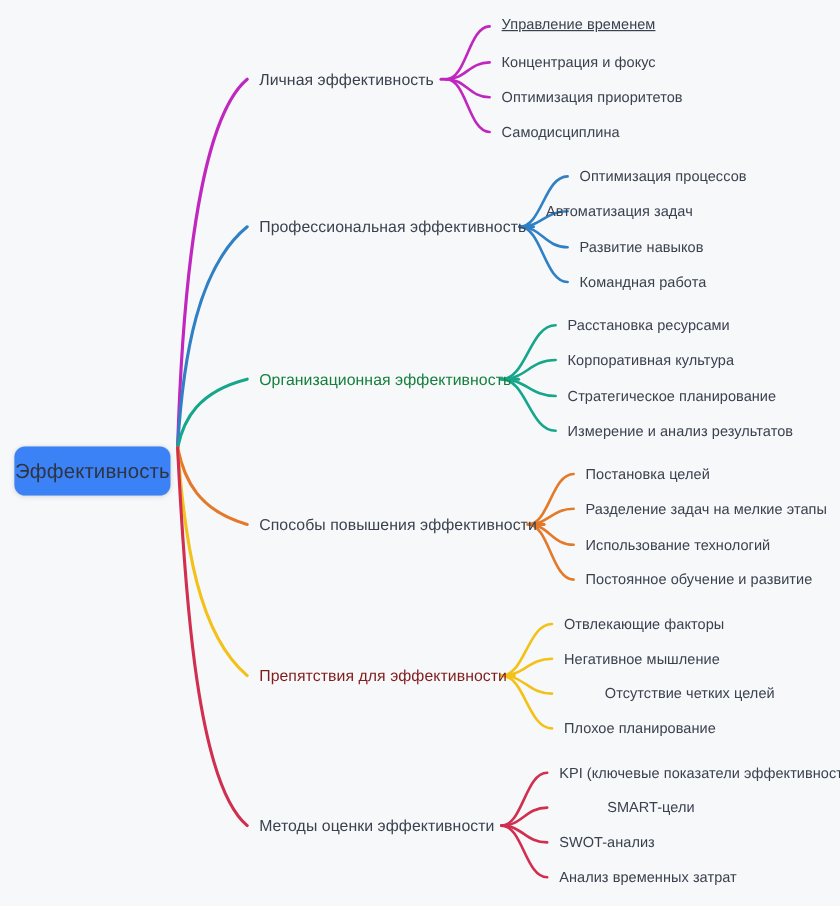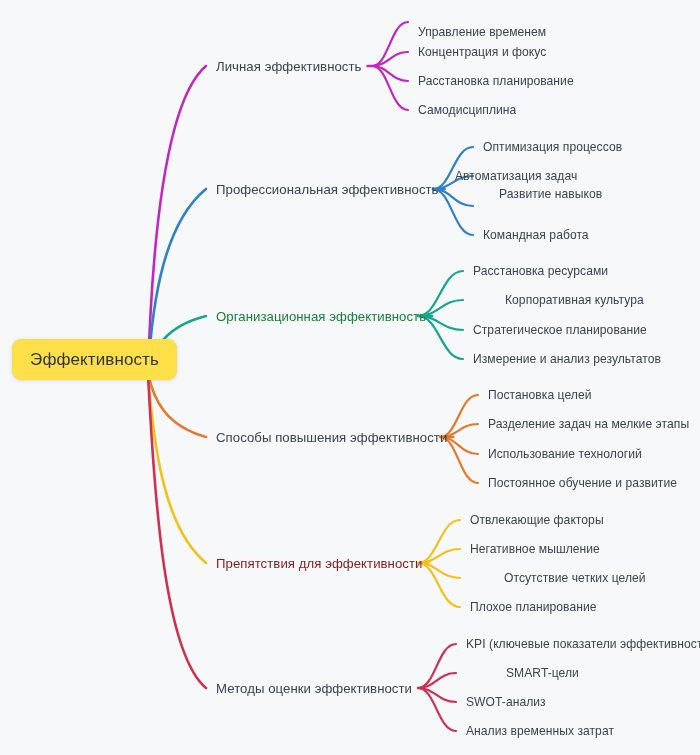--- a/index.html
+++ b/index.html
@@ -108,36 +108,36 @@
       <path d="M 418 563 C 437.32 563, 439.84 607, 460 607" class="edge-path" stroke="#f3c118" stroke-width="2.2"></path>
       <path d="M 148 373 C 154.5 505.29999999999995, 165.4 654, 206 688" class="edge-path" stroke="#d02f50" stroke-width="2.6"></path>
       <path d="M 418.03125 688 L 418 688" class="edge-path" stroke="#d02f50" stroke-width="2.6"></path>
       <path d="M 418 688 C 435.48 688, 437.76 644, 456 644" class="edge-path" stroke="#d02f50" stroke-width="2.2"></path>
       <path d="M 418 688 C 435.48 688, 437.76 673, 456 673" class="edge-path" stroke="#d02f50" stroke-width="2.2"></path>
       <path d="M 418 688 C 435.48 688, 437.76 702, 456 702" class="edge-path" stroke="#d02f50" stroke-width="2.2"></path>
       <path d="M 418 688 C 435.48 688, 437.76 731, 456 731" class="edge-path" stroke="#d02f50" stroke-width="2.2"></path>
     </svg>
 
   <div id="node-layer">
-    <div class="root-node" style="left: 12px; top: 339px; width: 165px; height: 41px; background: #fde047;">
+    <div class="root-node" style="left: 12px; top: 372px; width: 130px; height: 41px; background: #3b82f6;">
       <span class="root-label" style="color: rgb(47, 52, 64);">Эффективность</span>
     </div>
   <div class="branch-label" style="left: 216px; top: 66px; color: rgb(59, 66, 79);">Личная эффективность</div>
-      <div class="leaf-label" style="left: 418px; top: 32px;">Управление временем</div>
+      <div class="leaf-label" style="left: 418px; top: 20px; text-decoration: underline;">Управление временем</div>
       <div class="leaf-label" style="left: 418px; top: 52px;">Концентрация и фокус</div>
-      <div class="leaf-label" style="left: 418px; top: 81px;">Расстановка планирование</div>
+      <div class="leaf-label" style="left: 418px; top: 81px;">Оптимизация приоритетов</div>
       <div class="leaf-label" style="left: 418px; top: 110px;">Самодисциплина</div>
       <div class="branch-label" style="left: 216px; top: 189px; color: rgb(59, 66, 79);">Профессиональная эффективность</div>
       <div class="leaf-label" style="left: 483px; top: 147px;">Оптимизация процессов</div>
       <div class="leaf-label" style="left: 455px; top: 176px;">Автоматизация задач</div>
-      <div class="leaf-label" style="left: 483px; top: 194px; margin-left: 16px;">Развитие навыков</div>
+      <div class="leaf-label" style="left: 483px; top: 206px;">Развитие навыков</div>
       <div class="leaf-label" style="left: 483px; top: 235px;">Командная работа</div>
       <div class="branch-label" style="left: 216px; top: 316px; color: #15803d;">Организационная эффективность</div>
       <div class="leaf-label" style="left: 473px; top: 271px;">Расстановка ресурсами</div>
-      <div class="leaf-label" style="left: 473px; top: 300px; margin-left: 32px;">Корпоративная культура</div>
+      <div class="leaf-label" style="left: 473px; top: 300px;">Корпоративная культура</div>
       <div class="leaf-label" style="left: 473px; top: 330px;">Стратегическое планирование</div>
       <div class="leaf-label" style="left: 473px; top: 359px;">Измерение и анализ результатов</div>
       <div class="branch-label" style="left: 216px; top: 437px; color: rgb(59, 66, 79);">Способы повышения эффективности</div>
       <div class="leaf-label" style="left: 488px; top: 395px;">Постановка целей</div>
       <div class="leaf-label" style="left: 488px; top: 424px;">Разделение задач на мелкие этапы</div>
       <div class="leaf-label" style="left: 488px; top: 454px;">Использование технологий</div>
       <div class="leaf-label" style="left: 488px; top: 483px;">Постоянное обучение и развитие</div>
       <div class="branch-label" style="left: 216px; top: 563px; color: #7f1d1d;">Препятствия для эффективности</div>
       <div class="leaf-label" style="left: 470px; top: 520px;">Отвлекающие факторы</div>
       <div class="leaf-label" style="left: 470px; top: 549px;">Негативное мышление</div>

